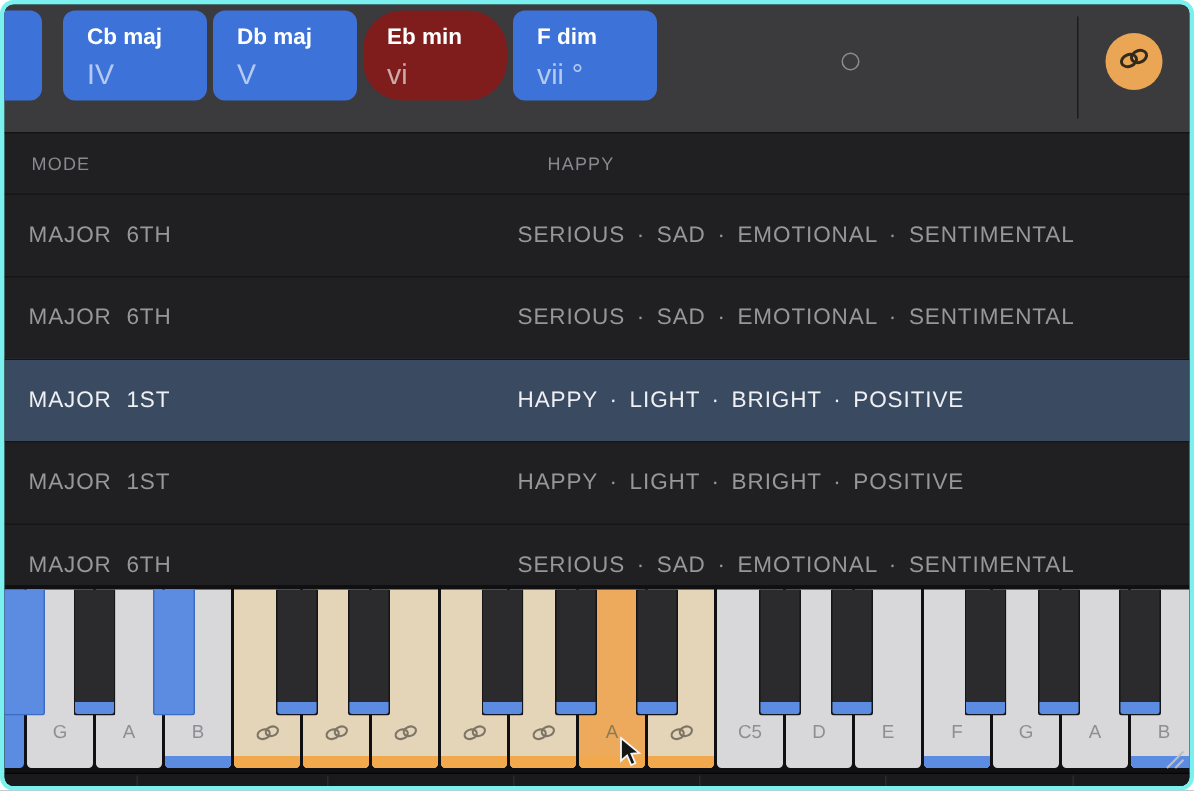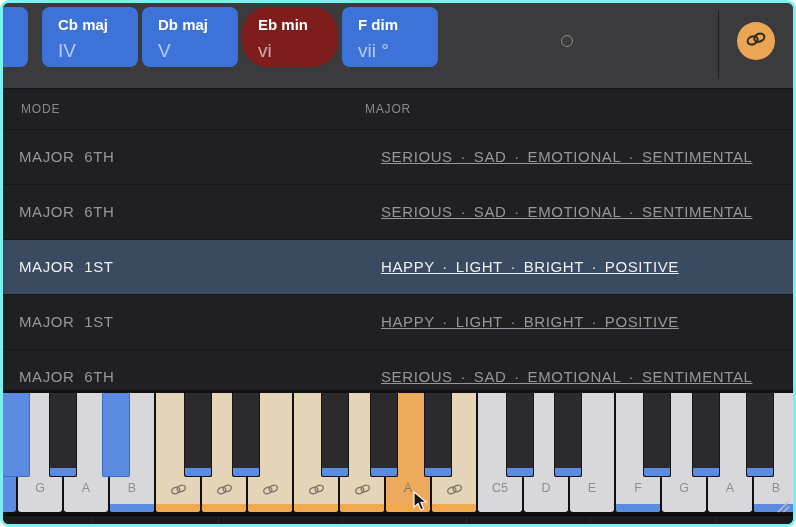--- a/index.html
+++ b/index.html
@@ -30,21 +30,21 @@
   }
   
   .table{position:relative;width:100%;height:302px;background:#202022;border-top:1px solid #141416;overflow:hidden;}
   .thead{position:relative;height:40px;color:#8a8a8e;font-size:12px;letter-spacing:0.8px;}
   .thead span{position:absolute;top:0;line-height:40px;}
   .col-mode{left:18px;}
   .col-mood{left:362px;}
   .trow{position:relative;height:55px;border-top:1px solid #161618;color:#97979a;font-size:15px;letter-spacing:0.6px;}
   .trow span{position:absolute;top:0;line-height:54px;white-space:nowrap;}
   .trow .mode{left:16px;word-spacing:5px;}
-  .trow .mood{left:378px;word-spacing:3px;text-decoration:underline;}
+  .trow .mood{left:342px;word-spacing:3px;}
   .trow.selected{background:#3a4a60;color:#eef0f4;}
   
   .keyboard{position:relative;width:100%;height:134px;background:#101012;overflow:hidden;}
   .wkey{
     position:absolute;top:3px;width:44px;height:119px;background:#d8d8da;
     border-radius:0 0 3px 3px;
   }
   .wkey.link{background:#e4d5b9;}
   .wkey.active{background:#edaa5c;}
   .wkey.blue{background:#5b8ce2;}
@@ -108,21 +108,21 @@
             <ellipse cx="15.6" cy="9" rx="5.2" ry="3.9"></ellipse>
           </g>
         </svg>
       </span>
     </div>
   </div>
 
   <div class="table">
     <div class="thead">
       <span class="col-mode">MODE</span>
-      <span class="col-mood">MAJOR</span>
+      <span class="col-mood">HAPPY</span>
     </div>
     <div id="rows">
         <div class="trow">
           <span class="mode">MAJOR 6TH</span>
           <span class="mood">SERIOUS · SAD · EMOTIONAL · SENTIMENTAL</span>
         </div>
         <div class="trow">
           <span class="mode">MAJOR 6TH</span>
           <span class="mood">SERIOUS · SAD · EMOTIONAL · SENTIMENTAL</span>
         </div>

